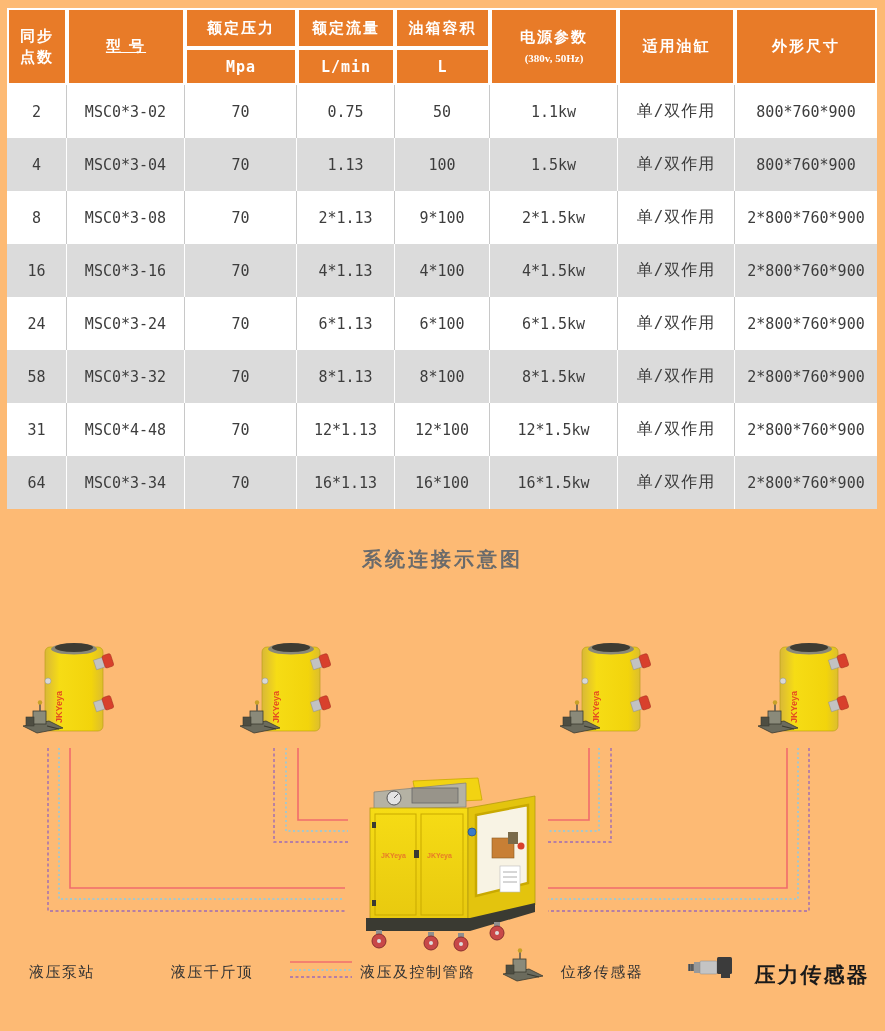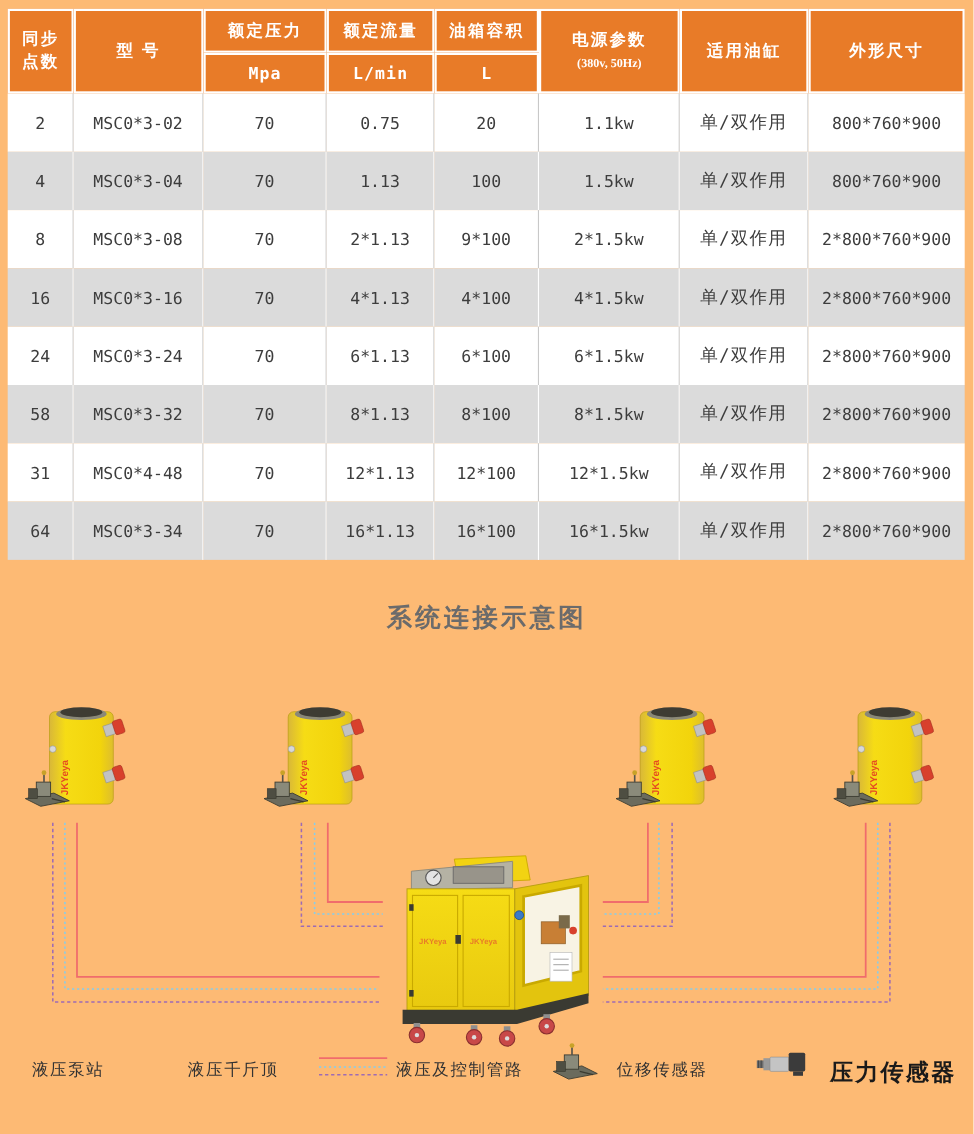--- a/index.html
+++ b/index.html
@@ -21,38 +21,38 @@
     border:2px solid #ffffff;
     font-size:15px; font-weight:bold;
     text-align:center; vertical-align:middle;
     letter-spacing:2px;
   }
   table.spec thead tr.top-row th { height:40px; }
   table.spec thead tr.unit-row th {
     height:37px; font-family:"DejaVu Sans Mono", monospace;
     font-weight:bold; letter-spacing:1px;
   }
-  th.model-col { letter-spacing:8px; }
+  th.model-col { letter-spacing:8px;text-decoration:underline; }
   th.power-col { font-size:14.5px; letter-spacing:1px; }
   th.power-col .sub { font-size:11px; font-family:Liberation Serif, serif; letter-spacing:0; margin-top:3px; }
   .two-line div { line-height:1.35; }
   table.spec tbody td {
     height:53px; text-align:center; vertical-align:middle;
     font-family:"DejaVu Sans Mono","Liberation Mono", monospace;
     font-size:15px; color:#3D3D3D;
     background:#ffffff; border-right:1px solid #C8C8C8;
   }
   table.spec tbody td:last-child { border-right:none; }
   table.spec tbody tr.alt td { background:#DBDBDB; border-right-color:#ffffff; }
   table.spec tbody td.cjk { font-size:16px; letter-spacing:1px; }
 
   
   .diagram-title {
     position:absolute; top:546px; left:0; width:885px;
-    text-align:center; font-size:23px; font-weight:bold;
+    text-align:center; font-size:20px; font-weight:bold;
     color:#6B6B6B; letter-spacing:3px;font-family:Liberation Mono, monospace;
   }
   svg.diagram { position:absolute; top:600px; left:0; }
   svg text { font-family:"Liberation Sans", sans-serif; }
   .legend-label { font-size:15px; fill:#333333; letter-spacing:1.5px; }
   .legend-label-big { font-size:21px; font-weight:bold; fill:#1A1A1A; letter-spacing:2px; }
 </style>
 </head>
 <body>
 
@@ -91,21 +91,21 @@
         <th>L/min</th>
         <th>L</th>
       </tr>
     </thead>
     <tbody id="table-body">
         <tr>
           <td>2</td>
           <td>MSC0*3-02</td>
           <td>70</td>
           <td>0.75</td>
-          <td>20</td>
+          <td>50</td>
           <td>1.1kw</td>
           <td class="cjk">单/双作用</td>
           <td>800*760*900</td>
         </tr>
         <tr class="alt">
           <td>4</td>
           <td>MSC0*3-04</td>
           <td>70</td>
           <td>1.13</td>
           <td>100</td>

